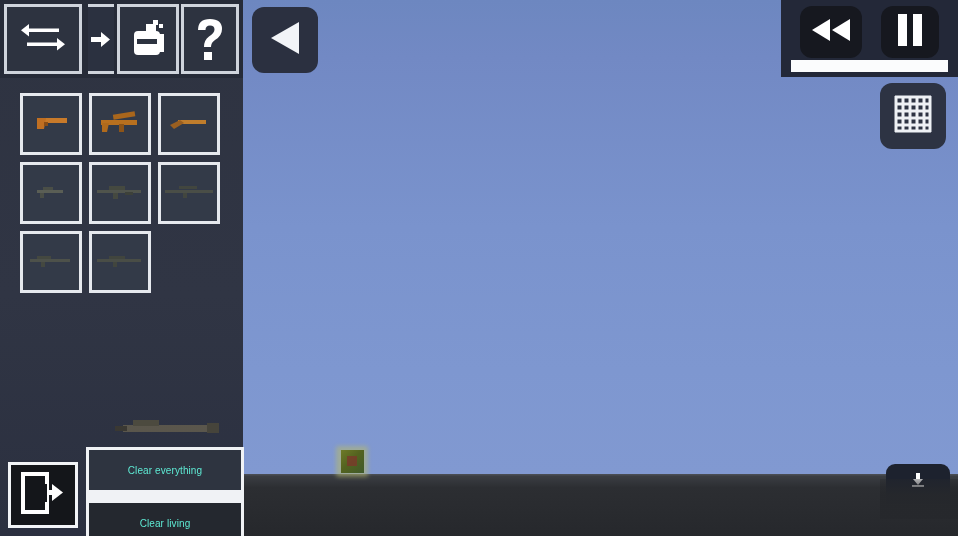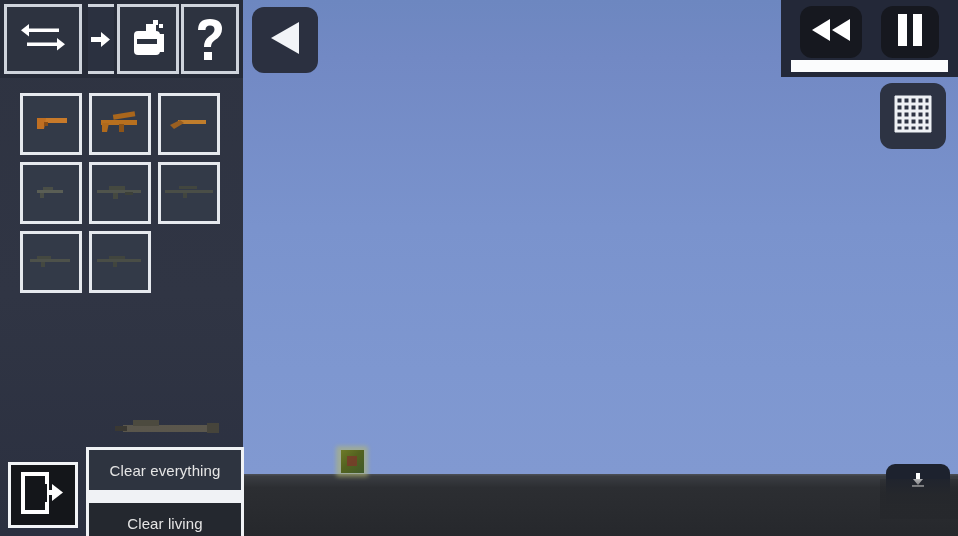--- a/index.html
+++ b/index.html
@@ -49,22 +49,22 @@
   
   .drag-ghost { position:absolute; left:115px; top:415px; width:110px; height:26px; opacity:.75; }
 
   
   .exit-btn { position:absolute; left:8px; top:462px; width:70px; height:66px;
       border:3px solid #f2f4f7; background:#14161a; display:flex; align-items:center; justify-content:center; }
 
   
   .clear-panel { position:absolute; left:86px; top:447px; width:158px; height:89px;
       background:#f0f2f5; padding:3px; }
-  .clear-btn { width:100%; height:40px; background:#2e3440; color:#e5e5e5;
-      display:flex; align-items:center; justify-content:center; font-size:15px; letter-spacing:.1px; }
+  .clear-btn { width:100%; height:40px; background:#2e3440; color:#5eead4;
+      display:flex; align-items:center; justify-content:center; font-size:10px; letter-spacing:.1px; }
   .clear-btn.second { background:#24282f; margin-top:13px; }
 
   
   .back-btn { position:absolute; left:252px; top:7px; width:66px; height:66px;
       background:#2b3040; border-radius:12px; display:flex; align-items:center; justify-content:center; }
 
   .playbar { position:absolute; left:781px; top:0; width:177px; height:77px; background:#232838; }
   .pb-btn { position:absolute; top:6px; height:52px; background:#16181f; border-radius:12px;
       display:flex; align-items:center; justify-content:center; }
   .pb-btn.rewind { left:19px; width:62px; }

